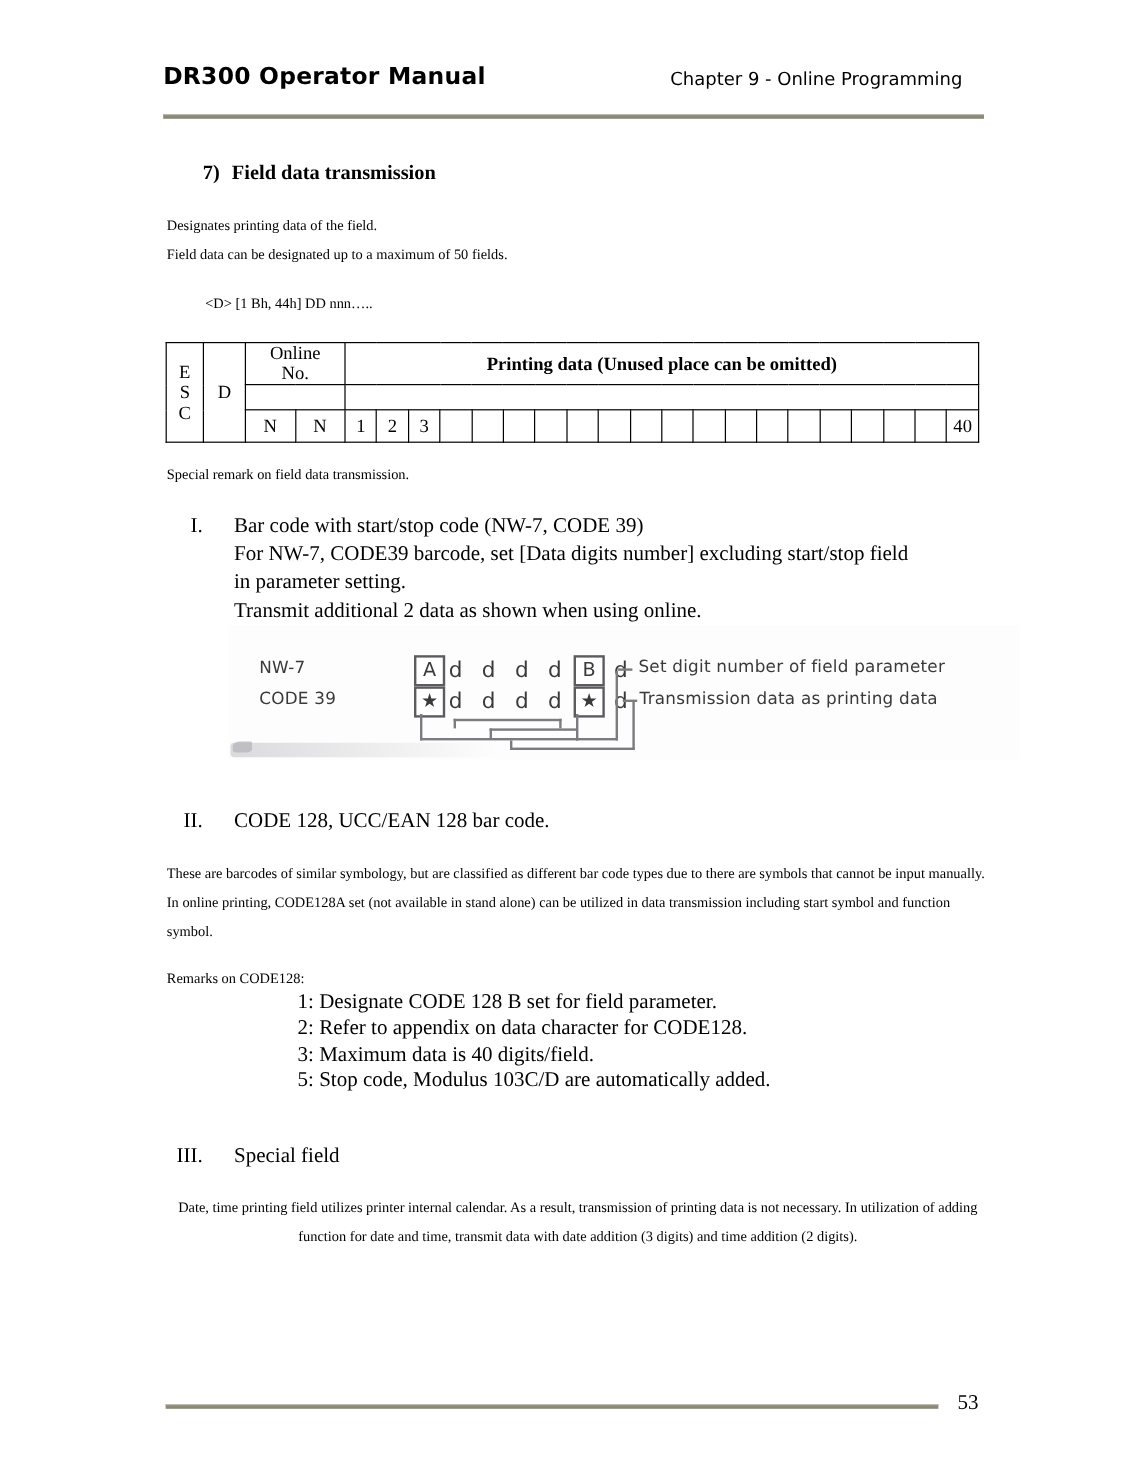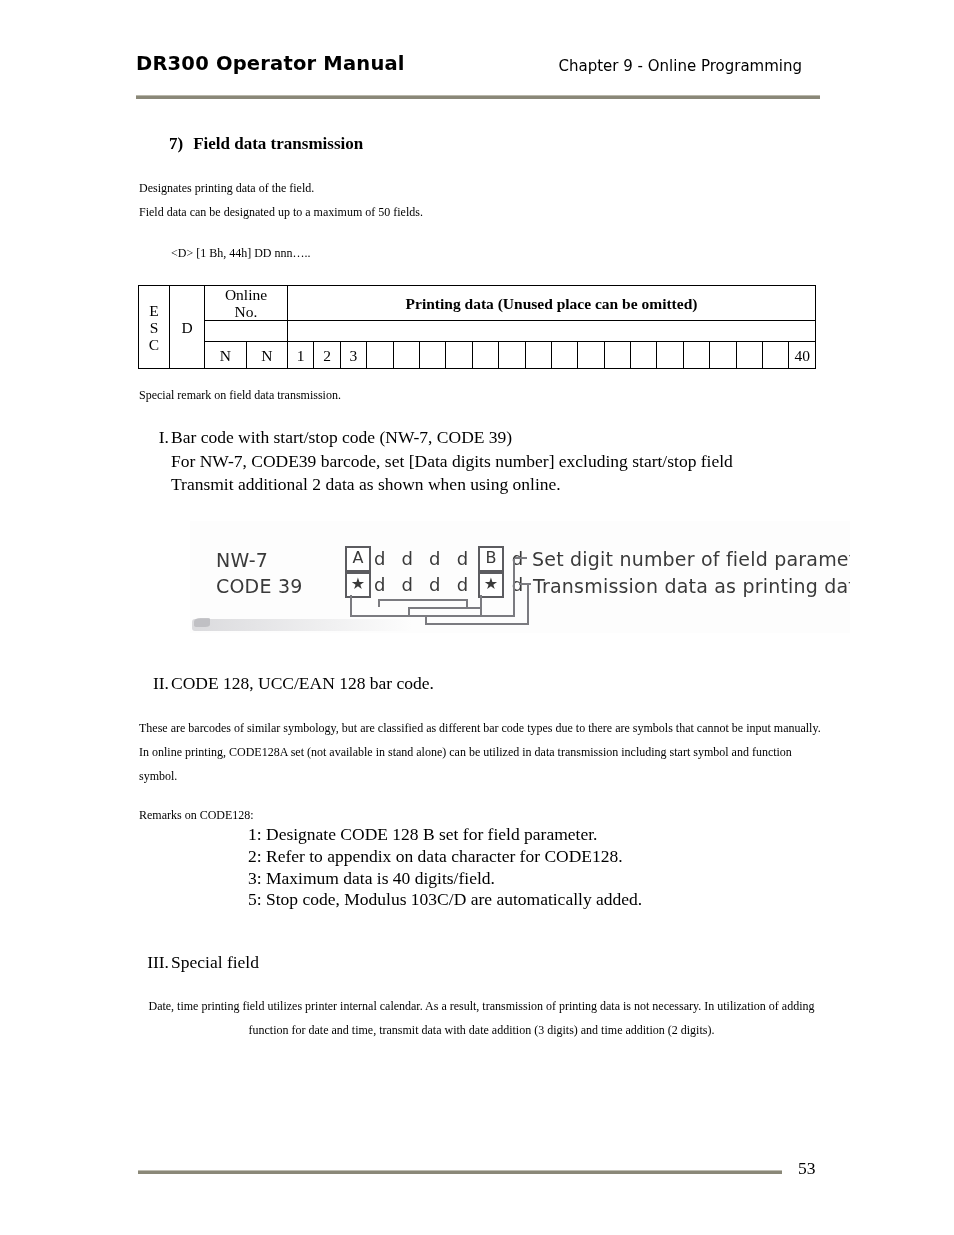--- a/index.html
+++ b/index.html
@@ -138,21 +138,21 @@
   }
   .roman-item .rn {
     position: absolute;
     left: 0;
     top: 0;
     width: 30px;
     text-align: right;
   }
   .roman-item .rtxt {
     display: block;
-    margin-left: 32px;
+    margin-left: 56px;
   }
   .ri-1 { left: 139px; top: 426px; width: 680px; }
   .ri-2 { left: 139px; top: 672px; width: 680px; }
   .ri-3 { left: 139px; top: 951px; width: 680px; }
 
   .p-these   { left: 139px; top: 716px; width: 685px; }
   .p-remarks { left: 139px; top: 803px; width: 685px; }
   .p-date    { left: 139px; top: 994px; width: 685px; text-align: center; }
 
   .remarks-list {
@@ -189,21 +189,21 @@
     bottom: 6px;
     width: 16px;
     height: 9px;
     background: #b9b9bd;
     border-radius: 40% 10% 30% 20%;
     opacity: .8;
   }
   .fig-label {
     position: absolute;
     font-family: "DejaVu Sans", sans-serif;
-    font-size: 19px;
+    font-size: 14px;
     color: #3a3a3a;
     white-space: nowrap;
     letter-spacing: .2px;
   }
   .fig-nw7   { left: 26px;  top: 28px; }
   .fig-c39   { left: 26px;  top: 54px; }
   .fig-set   { left: 342px; top: 27px; }
   .fig-trans { left: 343px; top: 54px; }
 
   .box-ch {
@@ -321,20 +321,21 @@
     </tbody>
       </table>
   </div>
 
   <div class="para p-special">Special remark on field data transmission.</div>
 
   <div class="roman-item ri-1">
     <span class="rn">I.</span>
     <span class="rtxt">Bar code with start/stop code (NW-7, CODE 39)</span>
     <span class="rtxt">For NW-7, CODE39 barcode, set [Data digits number] excluding start/stop field</span>
+    <span class="rtxt">in parameter setting.</span>
     <span class="rtxt">Transmit additional 2 data as shown when using online.</span>
   </div>
 
   <div class="figure">
     <div class="fig-smudge"></div>
     <div class="fig-smudge2"></div>
 
     <div class="fig-label fig-nw7">NW-7</div>
     <div class="fig-label fig-c39">CODE 39</div>
 

